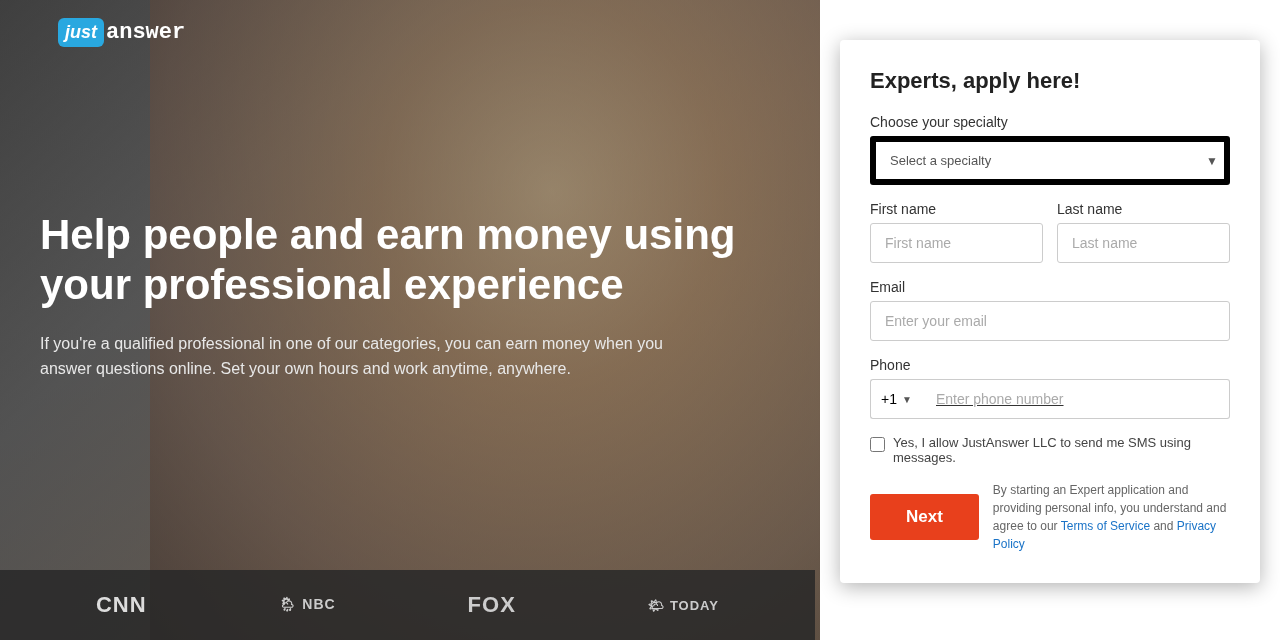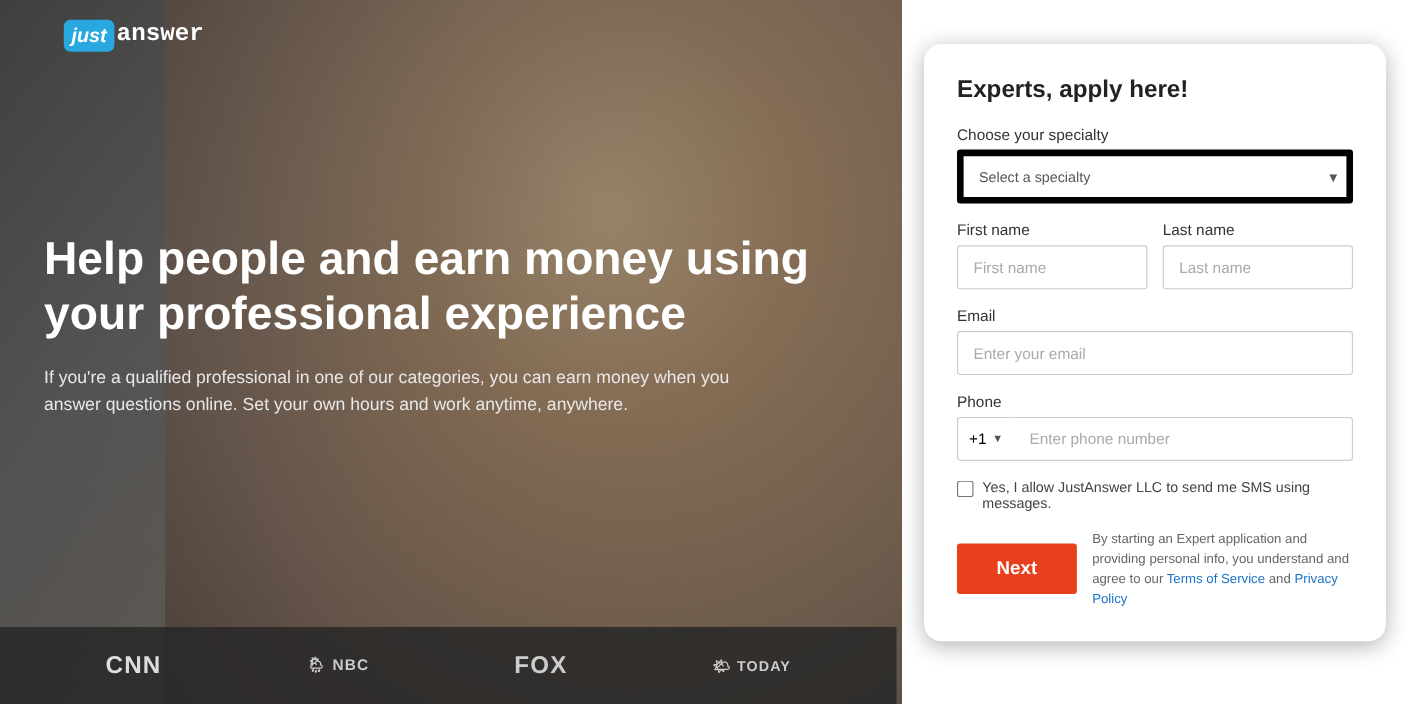--- a/index.html
+++ b/index.html
@@ -20,21 +20,21 @@
       position: absolute;
       top: 0; left: 150px; right: 0; bottom: 0;
       background: radial-gradient(ellipse at 60% 30%, #c8a87a 0%, #a07850 30%, #6a5040 70%, #3a2820 100%);
       opacity: 0.5;
     }
 
     
     .logo {
       position: absolute;
       top: 18px; left: 20px;
-      display: flex; align-items: flex-start; padding-left: 38px;
+      display: flex; align-items: center; padding-left: 38px;
     }
     .logo-bubble {
       background: #29a8e0;
       border-radius: 6px;
       padding: 4px 7px;
       margin-right: 2px;
     }
     .logo-bubble span {
       color: white;
       font-size: 18px;
@@ -90,21 +90,21 @@
     .media-logo.fox { font-size: 22px; font-weight: 900; }
     .media-logo.today { font-size: 13px; text-align: center; }
     .media-logo.nyt { font-family: 'Times New Roman', serif; font-size: 17px; }
 
     
     .form-panel {
       position: absolute;
       top: 40px; right: 20px;
       width: 420px;
       background: white;
-      border-radius: 16px;
+      border-radius: 4px;
       box-shadow: 0 4px 20px rgba(0,0,0,0.3);
       padding: 28px 30px 30px;
     }
     .form-title {
       font-size: 22px;
       font-weight: bold;
       color: #222;
       margin-bottom: 20px;
     }
     .form-label {
@@ -189,20 +189,21 @@
     }
     .phone-input {
       flex: 1;
       padding: 11px 14px;
       border: 1px solid #ccc;
       border-left: none;
       border-radius: 0 3px 3px 0;
       font-size: 14px;
       color: #333;
       outline: none;
+      text-decoration: underline;
     }
     .phone-input::placeholder { color: #aaa; }
 
     
     .sms-row {
       display: flex;
       align-items: flex-start;
       gap: 8px;
       margin-bottom: 16px;
     }

